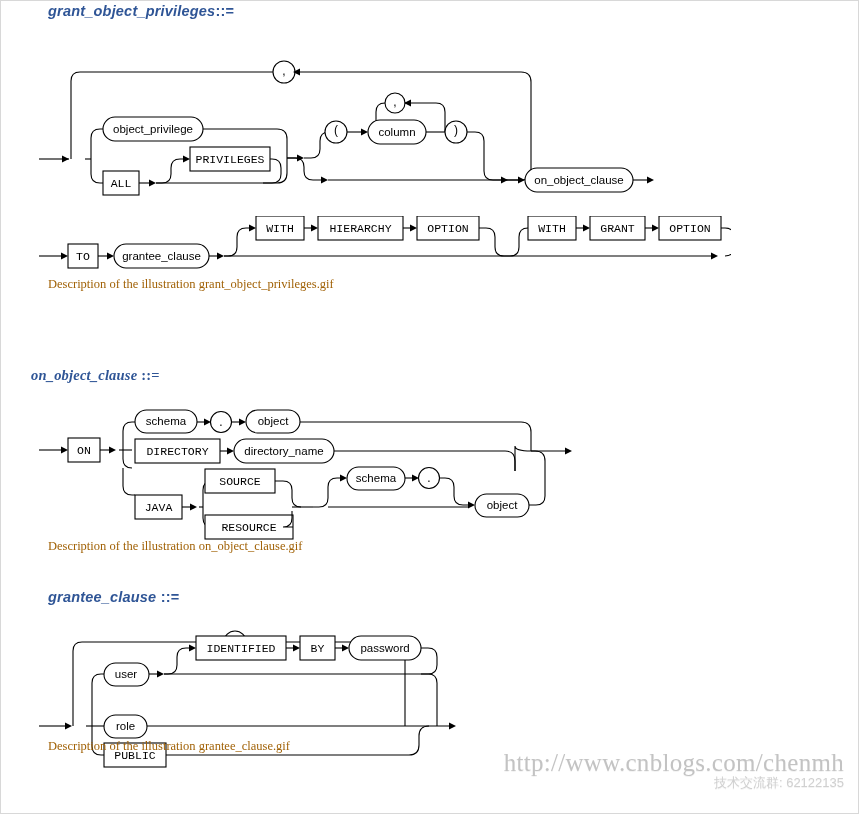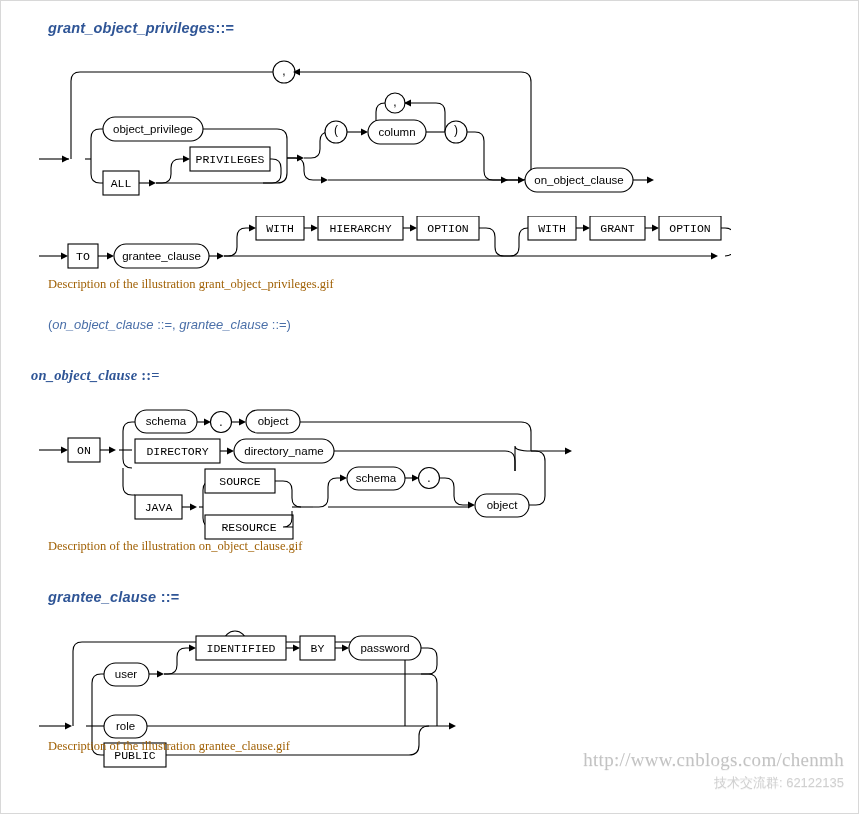--- a/index.html
+++ b/index.html
@@ -36,30 +36,30 @@
   .rr-kw{font-family:"Liberation Mono","DejaVu Sans Mono",monospace;font-size:11.5px;fill:#000;text-anchor:middle;dominant-baseline:middle;}
   .rr-var{font-family:"Liberation Sans",sans-serif;font-size:11.5px;fill:#000;text-anchor:middle;dominant-baseline:middle;}
   .rr-punc{font-family:"Liberation Sans",sans-serif;font-size:12px;fill:#000;text-anchor:middle;dominant-baseline:middle;}
   .watermark{
     position:absolute;text-align:right;
     font-family:"Liberation Serif",serif;
     color:#b9b9b9;opacity:.85;
     text-shadow:0 1px 0 #f2f2f2;
     user-select:none;pointer-events:none;white-space:nowrap;
   }
-  .wm1{font-size:19px;letter-spacing:.3px;}
+  .wm1{font-size:25px;letter-spacing:.3px;}
   .wm2{font-size:13px;font-family:Liberation Sans, sans-serif;color:#c8c8c8;}
 </style>
 </head>
 <body>
 
 <div id="page">
 <div class="inner">
 
-  <div class="sect-head" style="left:47px;top:19px;">
+  <div class="sect-head" style="left:47px;top:2px;">
     <span>grant_object_privileges</span><span class="assign">::=</span>
   </div>
 
   <div class="diagram" style="left:30px;top:58px;">
   <svg width="700" height="220" viewBox="0 0 700 220">
 
     <path class="rr-line" d="M8 100 L38 100"></path>
     <path d="M38 100 l-7 -3.6 v7.2 z" fill="#000"></path>
 
     <path class="rr-line" d="M40 100 L40 22 Q40 13 49 13 L245 13"></path>
@@ -178,23 +178,20 @@
     <rect class="rr-box" x="628" y="0" width="62" height="24"></rect>
     <text class="rr-kw" x="659" y="12.5">OPTION</text>
     <path class="rr-line" d="M690 12 L694 12 Q703 12 703 21 L703 31 Q703 40 694 40"></path>
     <path class="rr-line" d="M475 40 L680 40"></path>
     <path d="M687 40 l-7 -3.6 v7.2 z" fill="#000"></path>
   </svg>
   </div>
 
   <div class="caption" style="left:47px;top:276px;">Description of the illustration grant_object_privileges.gif</div>
 
-  <div class="xref" style="left:47px;top:316px;">
-    <span class="p">(</span><span>on_object_clause</span>&nbsp;<span class="p">::=</span><span class="p">, </span><span>grantee_clause</span>&nbsp;<span class="p">::=</span><span class="p">)</span>
-  </div>
 
   <div class="sect-head" style="left:30px;top:366px;font-family:Liberation Serif, serif;">
     <span>on_object_clause</span> <span class="assign">::=</span>
   </div>
 
   <div class="diagram" style="left:30px;top:400px;">
   <svg width="580" height="140" viewBox="0 0 580 140">
 
     <path class="rr-line" d="M8 49 L30 49"></path>
     <path d="M37 49 l-7 -3.6 v7.2 z" fill="#000"></path>

